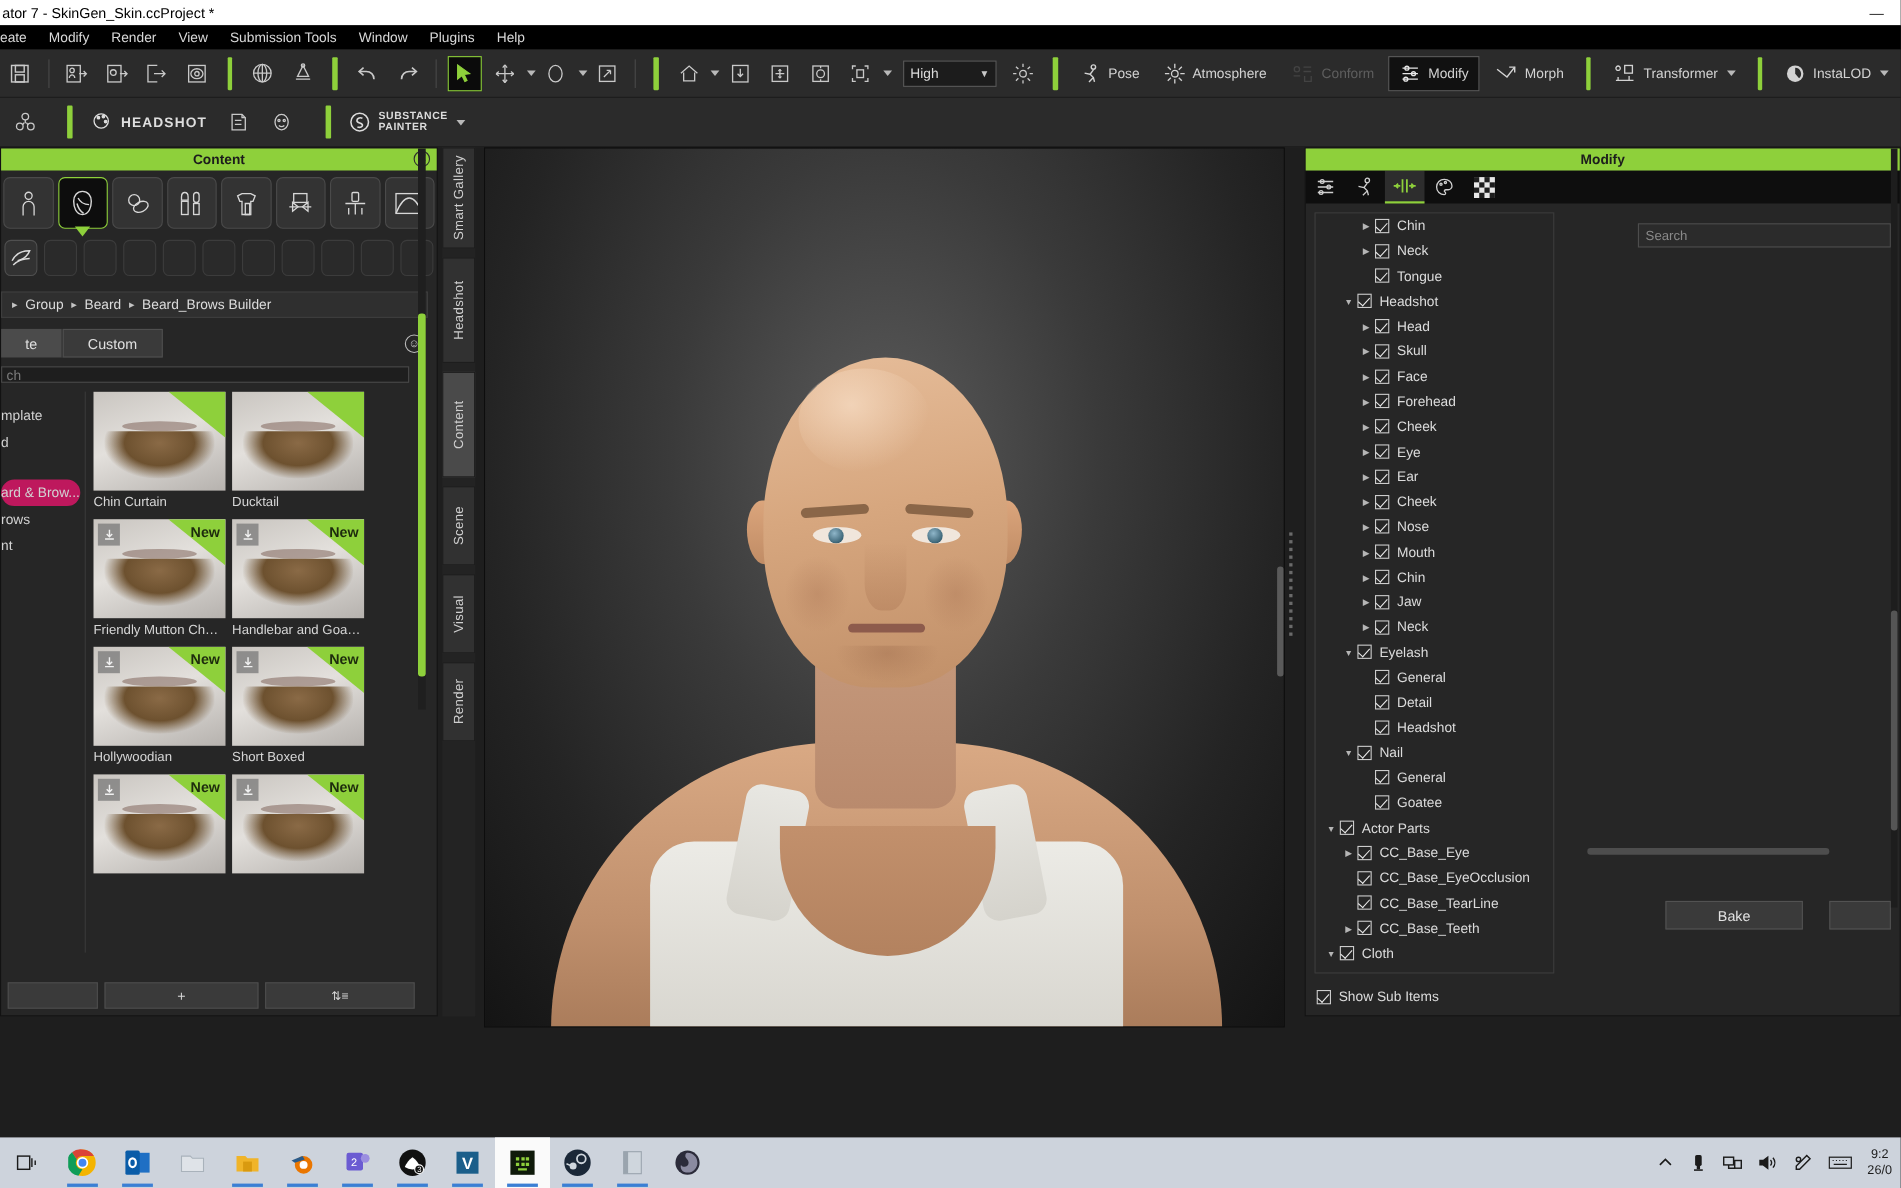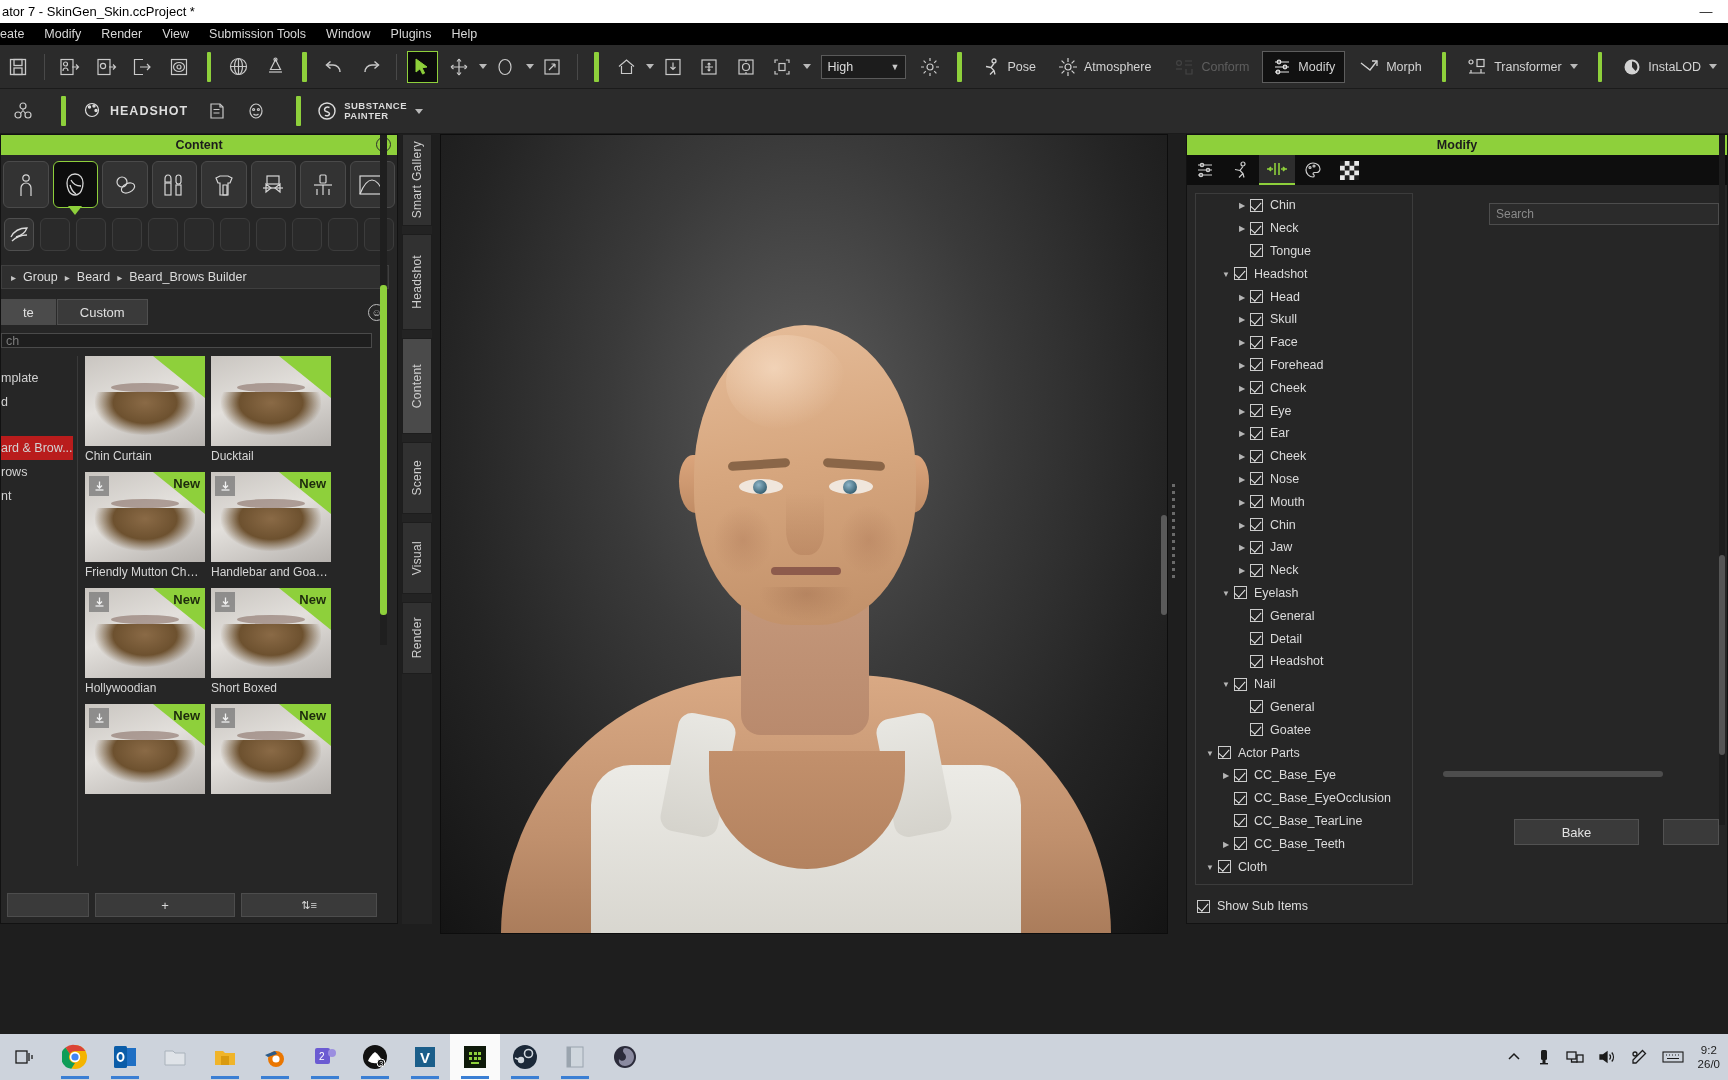--- a/index.html
+++ b/index.html
@@ -122,21 +122,21 @@
 
   .searchbox {
     margin: 8px 25px 0 0; height: 15px; background: #1e1e1e; border: 1px solid #4a4a4a;
     color: #7b7b7b; font-size: 12.5px; display: flex; align-items: center; padding-left: 4px;
   }
 
   .content-body { display: flex; margin-top: 8px; height: 510px; }
   .tree-col { width: 72px; padding-top: 10px; font-size: 12.5px; }
   .tree-col .ti { height: 24px; display: flex; align-items: center; color: #d2d2d2;
     padding-left: 0px; white-space: nowrap; }
-  .tree-col .ti.sel { background: #b91c1c; }
+  .tree-col .ti.sel { background: #be185d; border-radius: 12px; }
   .tree-col .gap { height: 22px; }
 
   .grid-wrap { flex: 1; margin-left: 4px; margin-right: 26px; position: relative;
      border-left: 1px solid #3a3a3a; overflow: hidden;}
   .grid { display: flex; flex-wrap: wrap; padding-left: 7px; }
   .cell { width: 120px; margin: 0 6px 9px 0; }
   .thumb { width: 120px; height: 90px; position: relative; overflow: hidden;
     background: linear-gradient(160deg,#c9c5c0 0%, #e3e0dc 45%, #b6b2ae 100%); padding-left: 27px; }
   .thumb .beard {
     position:absolute; left:8%; top:40%; width: 84%; height: 48%;

